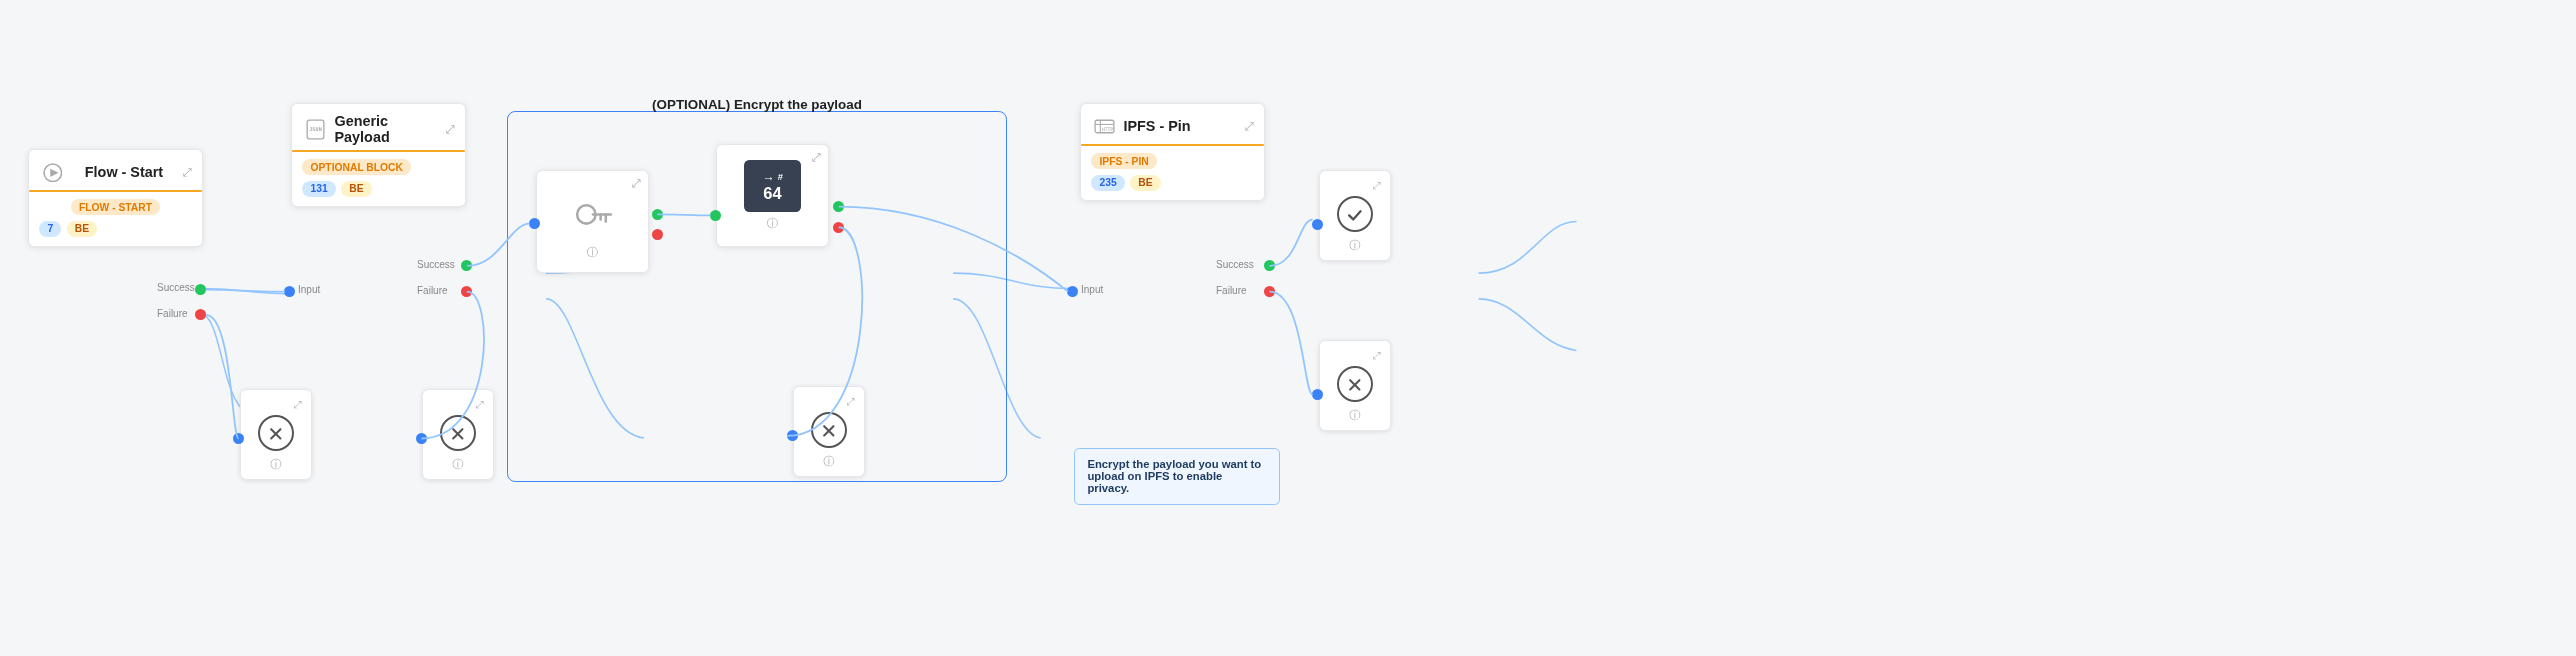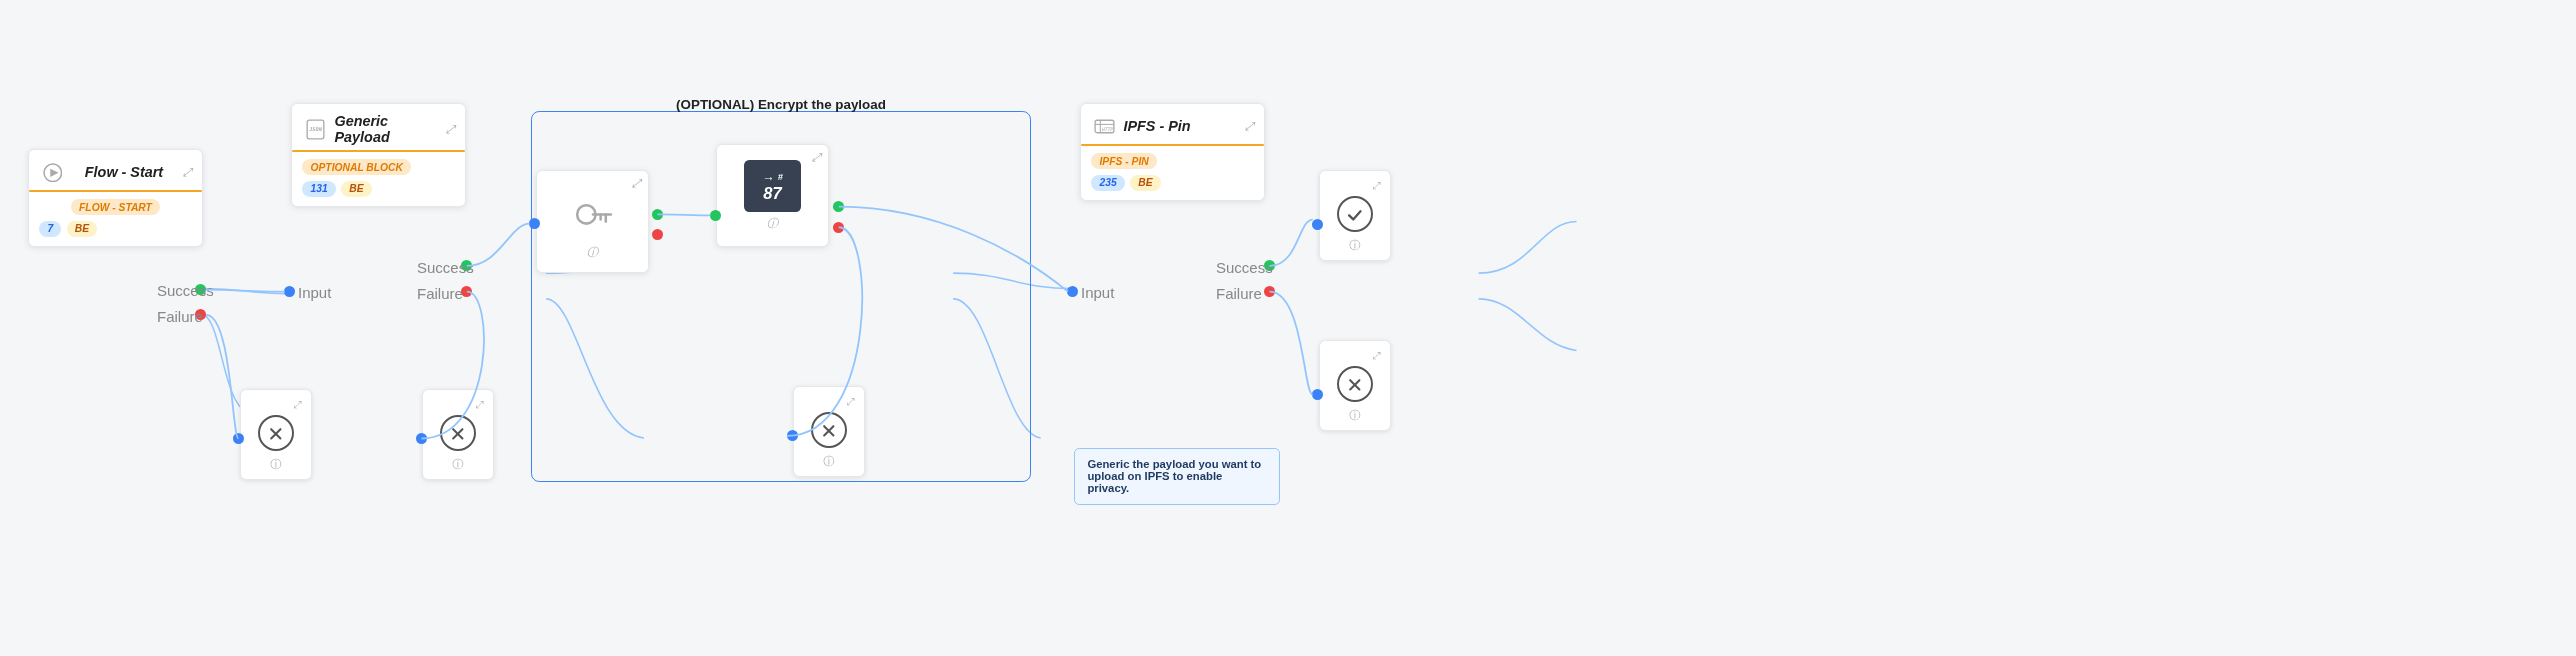--- a/index.html
+++ b/index.html
@@ -12,21 +12,20 @@
       position: relative;
     }
 
     
     .node-card {
       position: absolute;
       background: #fff;
       border-radius: 6.2px;
       box-shadow: 0 1px 6.2px rgba(0,0,0,0.10);
       border: 0.8px solid #e5e7eb;
-      font-style: italic;
     }
 
     .node-card .card-header {
       display: flex;
       align-items: center;
       padding: 9.3px 10.3px 5.2px 10.3px;
       gap: 6.2px;
     }
 
     .node-card .card-title {
@@ -99,21 +98,21 @@
       height: 11.3px;
       border-radius: 50%;
     }
     .dot-blue { background: #3b82f6; }
     .dot-green { background: #22c55e; }
     .dot-red { background: #ef4444; }
 
     
     .conn-label {
       position: absolute;
-      font-size: 15px;
+      font-size: 10px;
       color: #888;
     }
 
     
     .error-node {
       position: absolute;
       background: #fff;
       border-radius: 6.2px;
       box-shadow: 0 1px 5.2px rgba(0,0,0,0.10);
       border: 0.8px solid #e5e7eb;
@@ -311,21 +310,21 @@
     <svg width="19.6" height="19.6" viewBox="0 0 38 38">
       <line x1="10" y1="10" x2="28" y2="28" stroke="#555" stroke-width="4" stroke-linecap="round"></line>
       <line x1="28" y1="10" x2="10" y2="28" stroke="#555" stroke-width="4" stroke-linecap="round"></line>
     </svg>
   </div>
   <div class="info-icon">ⓘ</div>
 </div>
 
 <div class="conn-dot dot-blue" style="left: 416px; top: 433px;"></div>
 
-<div class="optional-group" style="left: 507px; top: 111px; width: 500px; height: 371px; margin-left: 24px;">
+<div class="optional-group" style="left: 507px; top: 111px; width: 500px; height: 371px;">
   <span class="optional-group-label">(OPTIONAL) Encrypt the payload</span>
 </div>
 
 <div class="node-card" style="left: 536px; top: 170px; width: 113px; height: 103px; display:flex; flex-direction:column; align-items:center; justify-content:center;">
   <span class="expand-icon" style="position:absolute;top:6.2px;right:7.2px;">⤢</span>
   <div style="margin-top:10.3px;">
     <svg width="46" height="46" viewBox="0 0 90 90">
 
       <circle cx="32" cy="40" r="18" fill="none" stroke="#aaa" stroke-width="5"></circle>
       <line x1="45" y1="40" x2="80" y2="40" stroke="#aaa" stroke-width="5" stroke-linecap="round"></line>
@@ -342,21 +341,21 @@
 
 <div class="conn-dot dot-red" style="left: 652px; top: 229px;"></div>
 
 <div class="node-card" style="left: 716px; top: 144px; width: 113px; height: 103px; display:flex; flex-direction:column; align-items:center; justify-content:center;">
   <span class="expand-icon" style="position:absolute;top:6.2px;right:7.2px;">⤢</span>
   <div class="encrypt-block">
     <div style="display:flex; align-items:center; gap:3.1px; font-size:12.4px;">
       <span>→</span>
       <span style="font-size:9.3px;">#</span>
     </div>
-    <div style="font-size:16.5px; font-weight:800;">87</div>
+    <div style="font-size:16.5px; font-weight:800;">64</div>
   </div>
   <div class="info-icon" style="margin-top:3.1px;">ⓘ</div>
 </div>
 
 <div class="conn-dot dot-green" style="left: 710px; top: 210px;"></div>
 
 <div class="conn-dot dot-green" style="left: 833px; top: 201px;"></div>
 
 <div class="conn-dot dot-red" style="left: 833px; top: 222px;"></div>
 
@@ -426,21 +425,21 @@
       <line x1="10" y1="10" x2="28" y2="28" stroke="#555" stroke-width="4" stroke-linecap="round"></line>
       <line x1="28" y1="10" x2="10" y2="28" stroke="#555" stroke-width="4" stroke-linecap="round"></line>
     </svg>
   </div>
   <div class="info-icon">ⓘ</div>
 </div>
 
 <div class="conn-dot dot-blue" style="left: 1312px; top: 389px;"></div>
 
 <div class="info-box" style="left: 1074px; top: 448px;">
-  <strong>Generic the payload you want to upload on IPFS to enable privacy.</strong>
+  <strong>Encrypt the payload you want to upload on IPFS to enable privacy.</strong>
 </div>
 
 <svg class="connections" style="z-index:10;" viewBox="0 0 5000 1275" width="2576" height="657">
 
   <path d="M 400 562 C 470 562, 470 566, 553 566" stroke="#93c5fd" stroke-width="3.5" fill="none"></path>
 
   <path d="M 400 611 C 450 611, 450 851, 463 851" stroke="#93c5fd" stroke-width="3.5" fill="none"></path>
 
   <path d="M 906 516 C 970 516, 990 434, 1028 434" stroke="#93c5fd" stroke-width="3.5" fill="none"></path>
 

